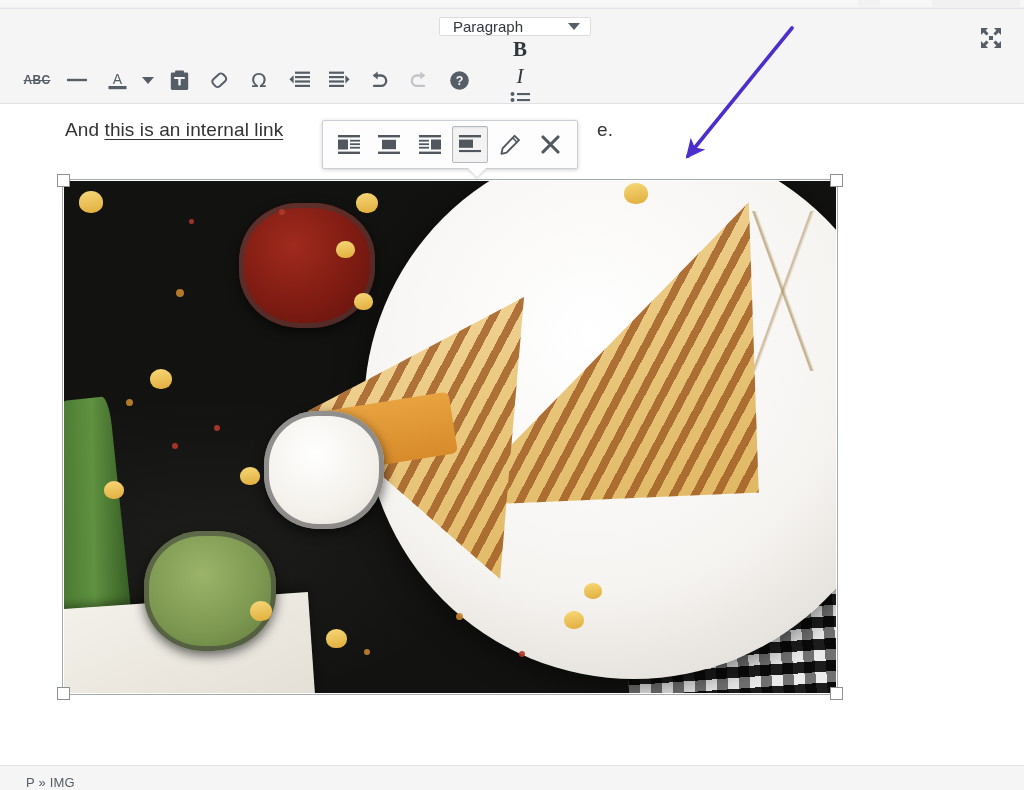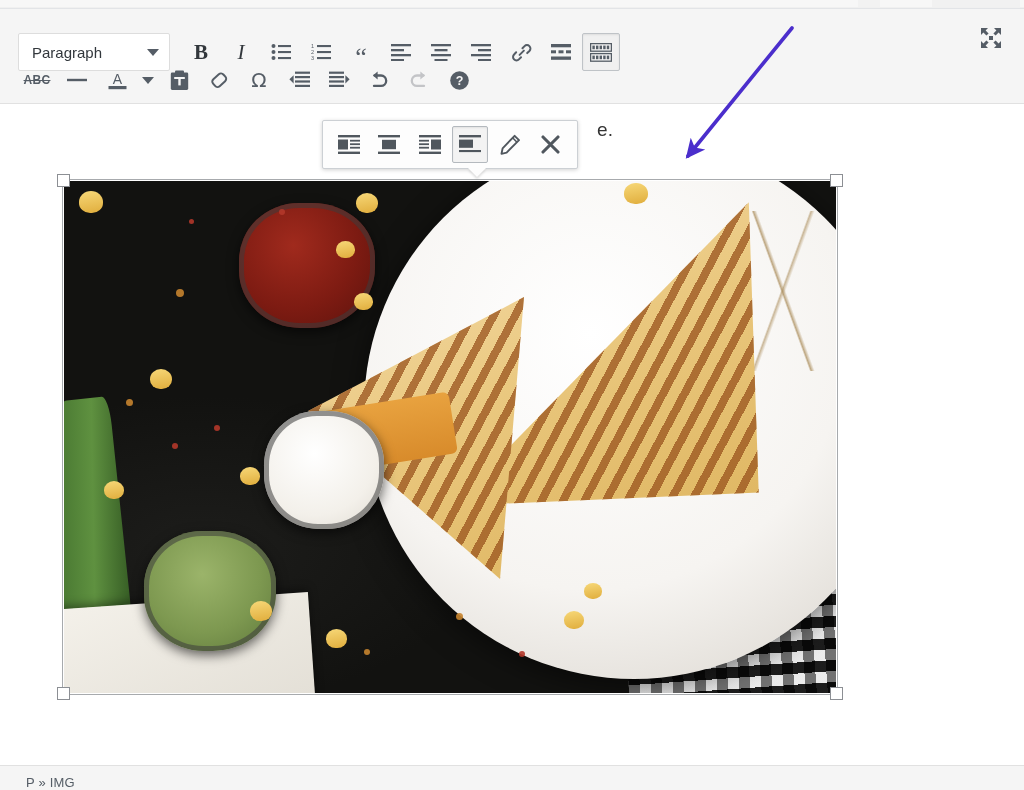--- a/index.html
+++ b/index.html
@@ -48,21 +48,21 @@
     width: 1024px; height: 95px;
     background: #f5f5f5;
     border-bottom: 1px solid #e1e1e1;
   }
   .tb-row {
     position: absolute; left: 0;
     width: 1024px; height: 46px;
     display: flex; align-items: center;
     padding-left: 18px;
   }
-  .tb-row-1 { top: 20px; }
+  .tb-row-1 { top: 8px; flex-direction: column; }
   .tb-row-2 { top: 48px; }
 
   .fmt-select {
     width: 152px; height: 38px;
     background: #fff;
     border: 1px solid #ddd;
     border-radius: 2px;
     display: flex; align-items: center;
     justify-content: space-between;
     padding: 0 10px 0 13px;
@@ -530,20 +530,23 @@
             <path d="M1 21 H8 L5.6 18.6 L8.6 15.6 L6.4 13.4 L3.4 16.4 L1 14 Z"></path>
             <path d="M21 21 H14 L16.4 18.6 L13.4 15.6 L15.6 13.4 L18.6 16.4 L21 14 Z"></path>
             <rect x="9" y="9" width="4" height="4"></rect>
           </g>
         </svg>
       </div>
     </div>
 
     <div class="content-area">
 
+      <div class="para-line">
+        <span>And </span><u>this is an internal link</u>
+      </div>
 
       <div class="para-line" style="left:597px;">e.</div>
 
       <div class="img-wrap">
         <div class="food-photo">
           <div class="bg-dark"></div>
 
           <div class="leek"></div>
           <div class="napkin"></div>
           <div class="check-cloth"></div>

